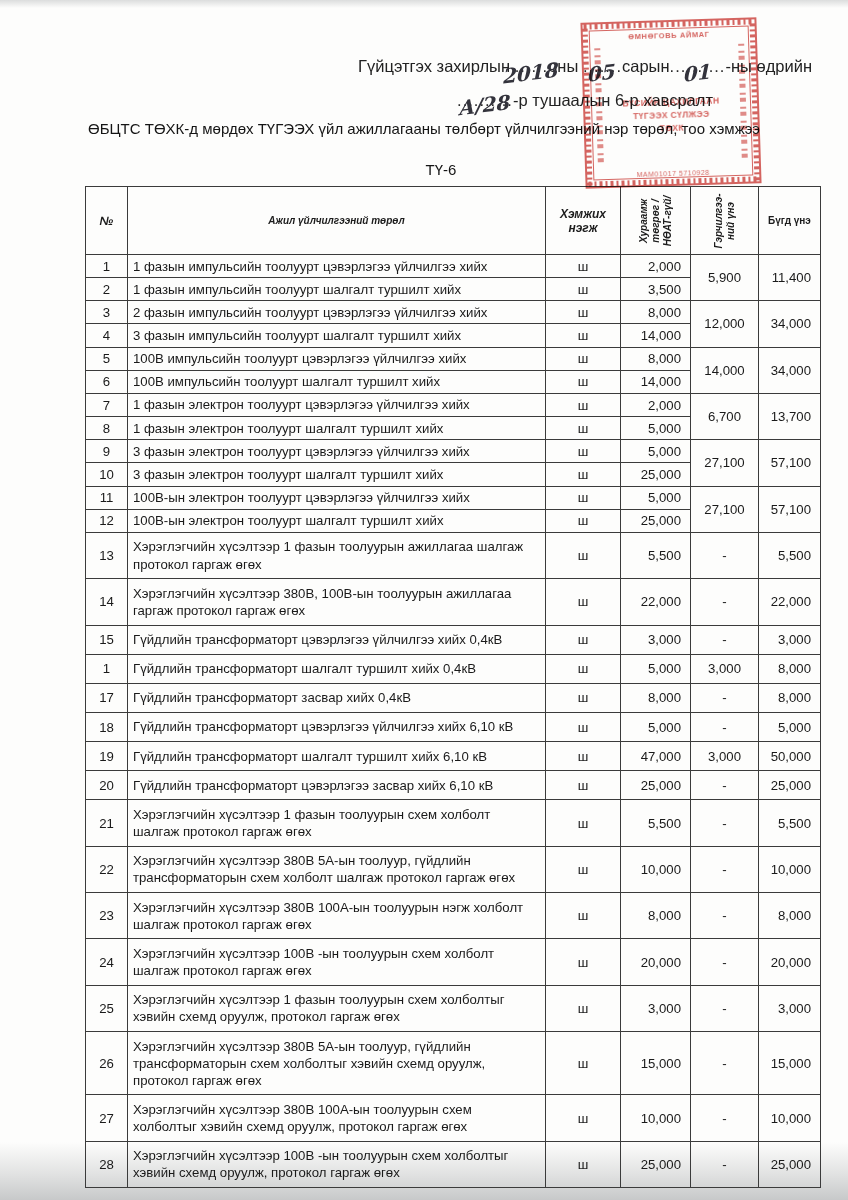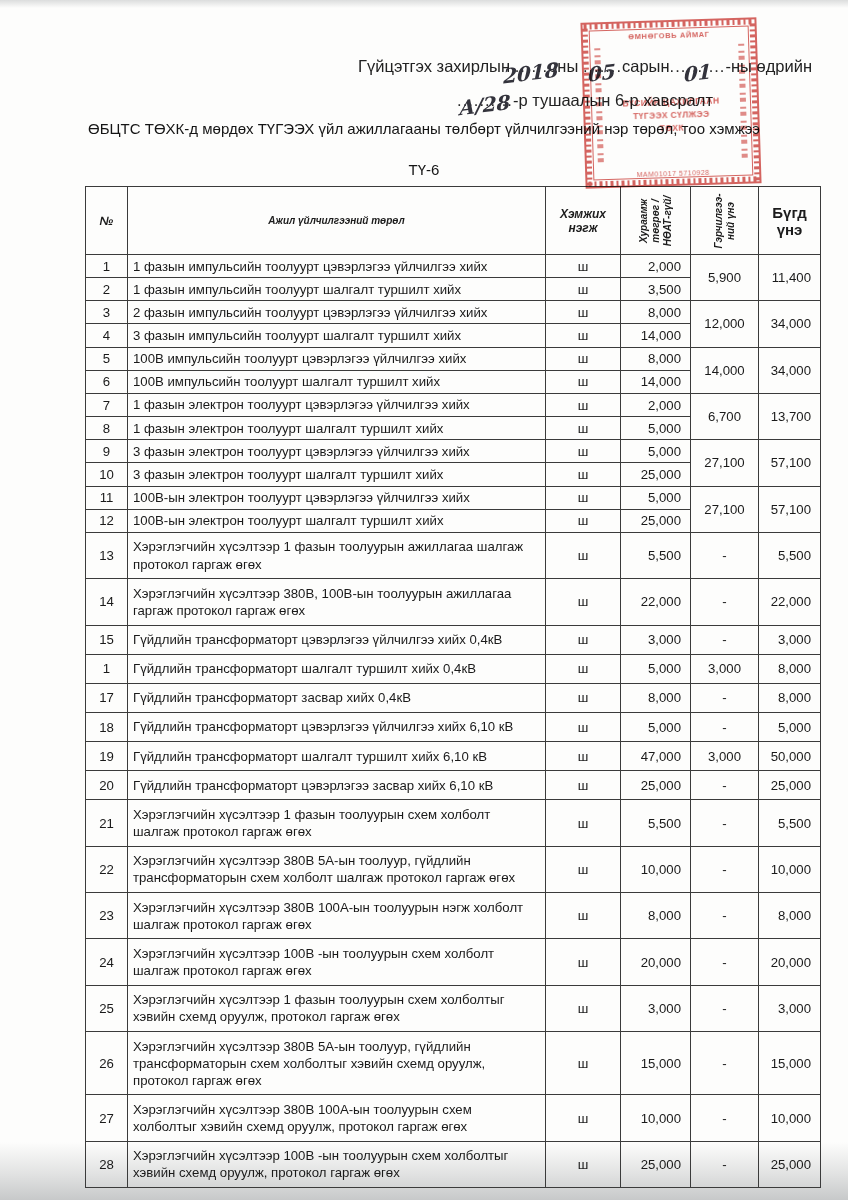--- a/index.html
+++ b/index.html
@@ -118,21 +118,21 @@
   .doc-title {
     position: absolute;
     top: 120px; left: 50px; width: 748px;
     text-align: center;
     font-size: 15px;
     color: #151515;
     z-index: 1;
   }
   .doc-code {
     position: absolute;
-    top: 161px; left: 50px; width: 748px;
+    top: 161px; left: 67px; width: 748px;
     text-align: center;
     font-size: 15px;
     color: #151515;
   }
 
   
   table.price {
     position: absolute;
     top: 186px; left: 85px;
     width: 735px;
@@ -153,21 +153,21 @@
   }
   .price thead th {
     height: 68px;
     font-size: 12px;
     font-weight: bold;
     font-style: italic;
     text-align: center;
     position: relative;
     color: #1c1c1c;
   }
-  .price thead th.c-total { font-style: normal; font-size: 15px; }
+  .price thead th.c-total { font-style: normal; font-size: 10px; }
   .price thead th.c-desc { font-size: 10px; }
   .rot {
     position: absolute;
     left: 50%; top: 50%;
     width: 62px;
     transform: translate(-50%, -50%) rotate(-90deg);
     font-size: 10px;
     line-height: 1.2;
     text-align: center;
   }

